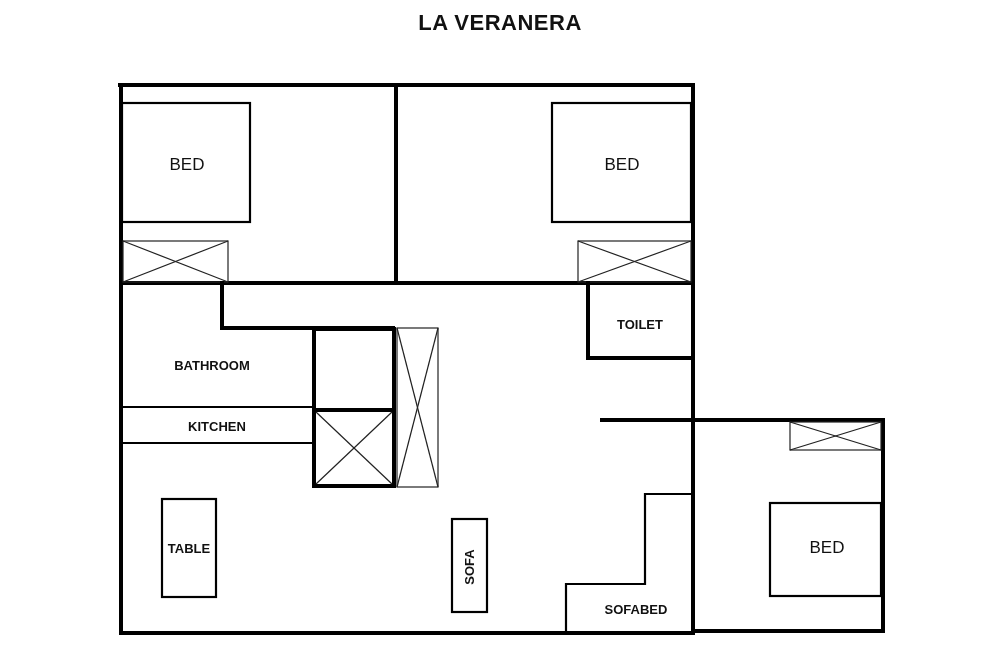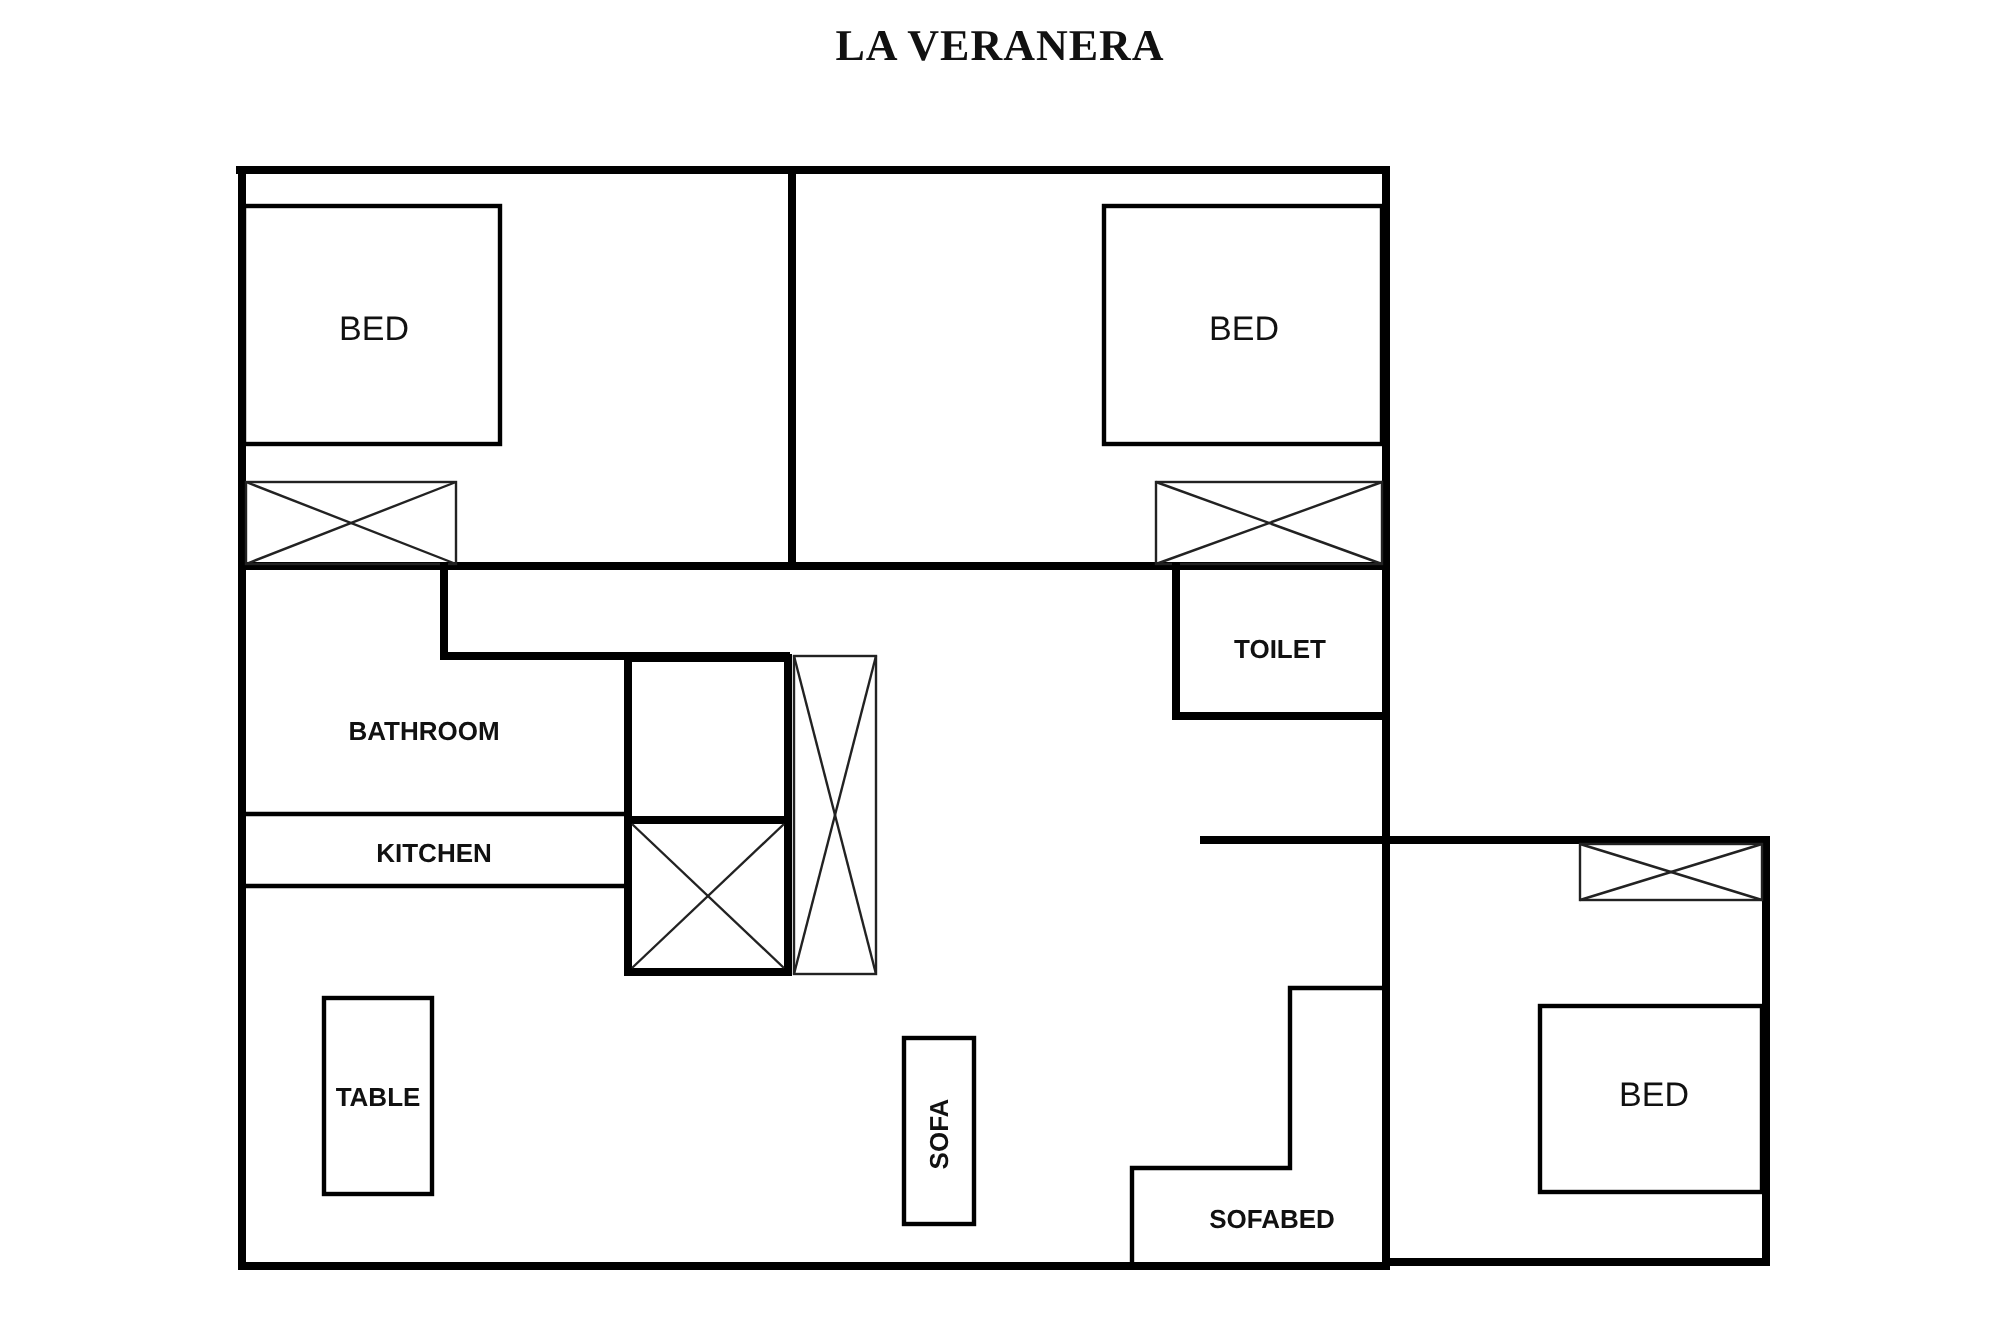--- a/index.html
+++ b/index.html
@@ -1,19 +1,19 @@
 <!DOCTYPE html>
 <html><head>
   <meta charset="utf-8">
   <style>
     html, body { margin: 0; padding: 0; background: #ffffff; }
     body { width: 1000px; height: 667px; overflow: hidden; position: relative; }
     .title {
       position: absolute; left: 0; top: 10px; width: 1000px; text-align: center;
-      font-family: Liberation Serif, serif; font-weight: bold; font-size: 22px;
+      font-family: Liberation Sans, sans-serif; font-weight: bold; font-size: 22px;
       letter-spacing: 0.5px; color: #111111;
     }
     svg { position: absolute; left: 0; top: 0; }
     .lbl { font-family: "Liberation Sans", sans-serif; fill: #111111; }
     .lbl-lg { font-size: 17px; }
     .lbl-sm { font-size: 13px; font-weight: bold; }
     .wall { stroke: #000; stroke-width: 4; fill: none; stroke-linecap: square; }
     .furn { stroke: #000; stroke-width: 2.2; fill: none; }
     .thin { stroke: #222; stroke-width: 1.2; fill: none; }
   </style>

